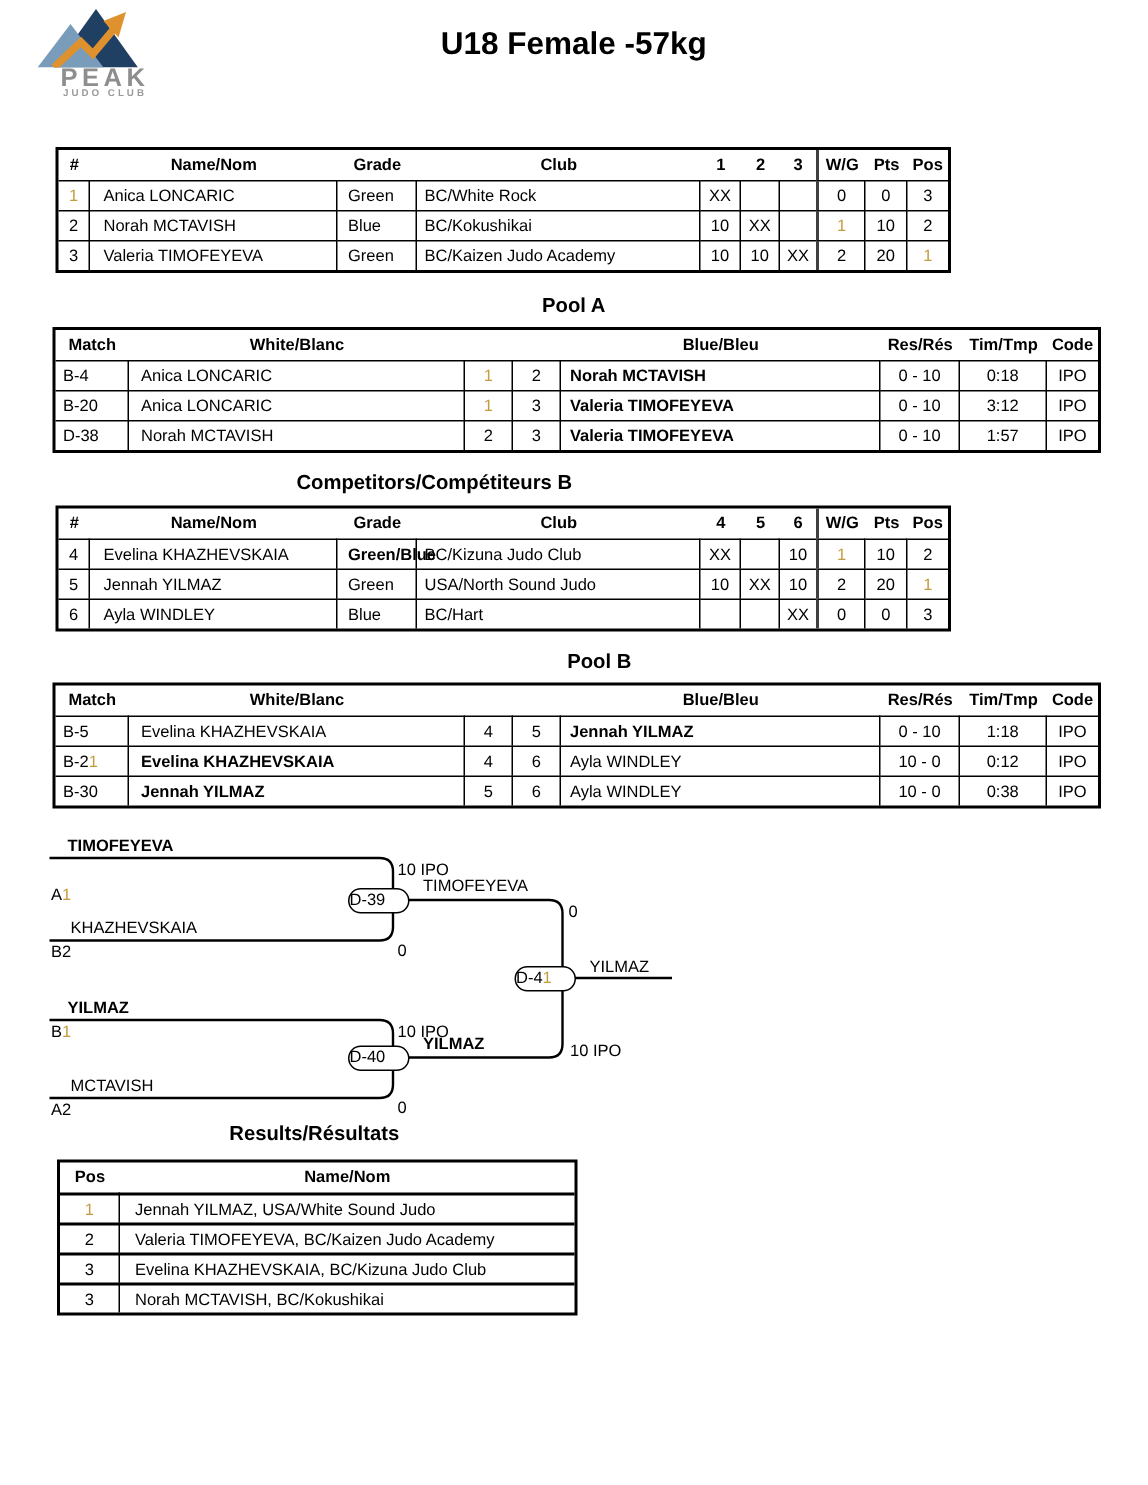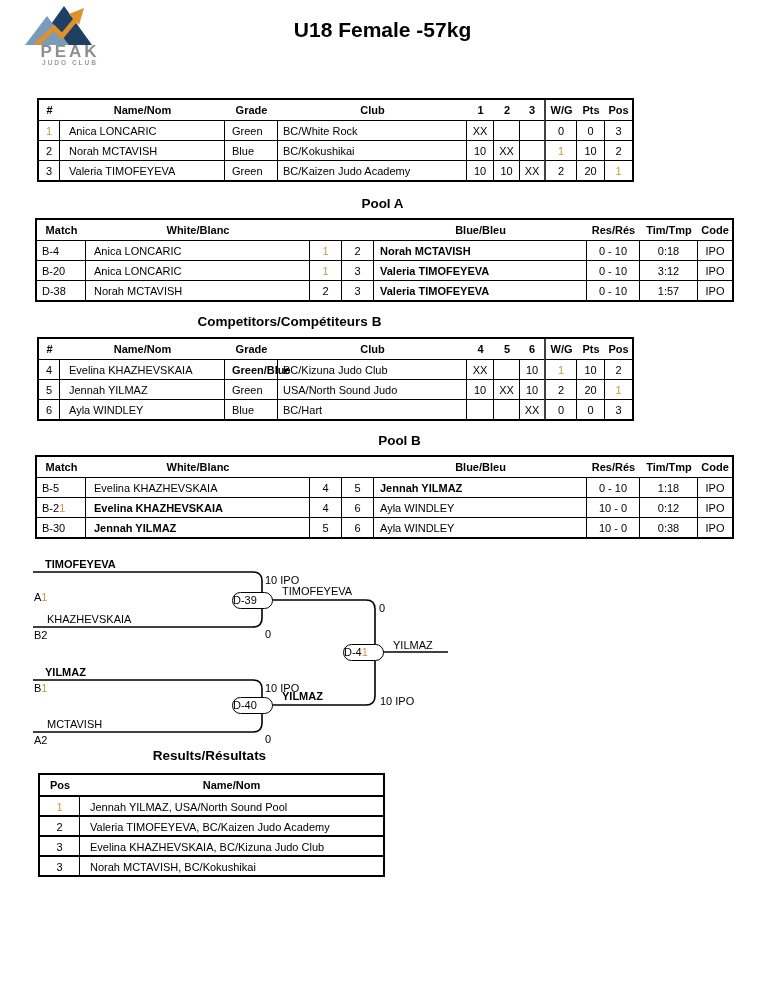--- a/index.html
+++ b/index.html
@@ -281,21 +281,21 @@
   <div class="bl" style="left:265px;top:733px">0</div>
 
   <div class="h" style="left:38px;top:748px;width:343px">Results/Résultats</div>
   <div class="tbl" id="tblR">
     <div class="row">
       <div class="cell hc">Pos</div>
       <div class="cell hc">Name/Nom</div>
     </div>
     <div class="row">
       <div class="cell dt2 br g1">1</div>
-      <div class="cell dt2 L p10">Jennah YILMAZ, USA/North Sound Pool</div>
+      <div class="cell dt2 L p10">Jennah YILMAZ, USA/White Sound Judo</div>
     </div>
     <div class="row">
       <div class="cell dt2 br">2</div>
       <div class="cell dt2 L p10">Valeria TIMOFEYEVA, BC/Kaizen Judo Academy</div>
     </div>
     <div class="row">
       <div class="cell dt2 br">3</div>
       <div class="cell dt2 L p10">Evelina KHAZHEVSKAIA, BC/Kizuna Judo Club</div>
     </div>
     <div class="row">

